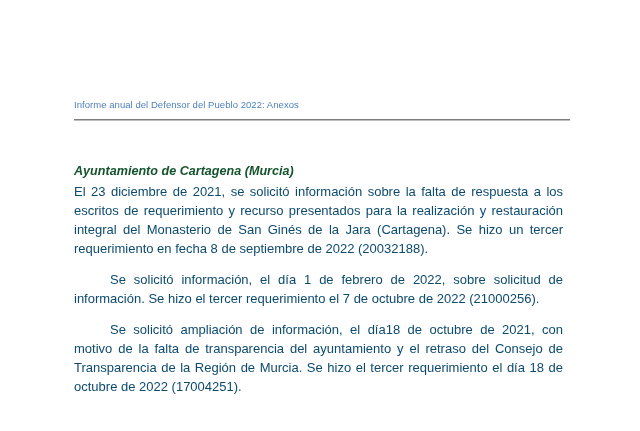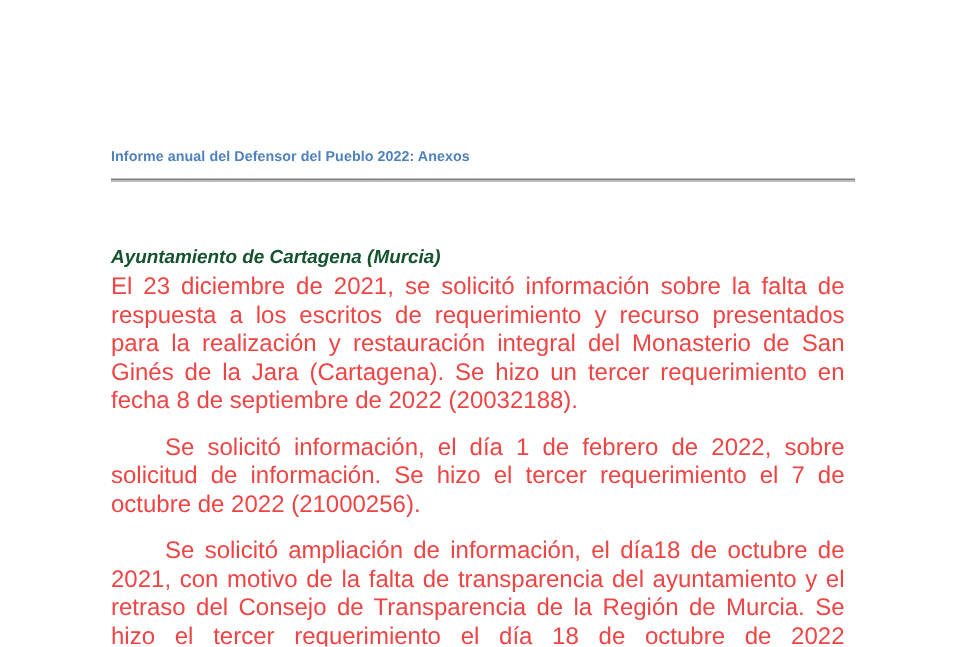--- a/index.html
+++ b/index.html
@@ -13,21 +13,20 @@
       position: relative;
       overflow: hidden;
       font-family: "Liberation Sans", sans-serif;
       color: #1a1a1a;
     }
     .page-header {
       position: absolute;
       left: 74px;
       top: 99px;
       width: 500px;
-      font-weight: bold;
     }
     .header-text {
       font-size: 9.5px;
       color: #4f81bd;
       line-height: 12px;
       letter-spacing: 0.05px;
     }
     .header-rule {
       position: absolute;
       left: 0;
@@ -45,25 +44,25 @@
     }
     .section-title {
       font-size: 12.6px;
       font-weight: bold;
       font-style: italic;
       line-height: 17px;
       margin: 0 0 2px 0;
       color: #14532d;
     }
     .para {
-      font-size: 16px;
+      font-size: 13px;
       line-height: 19px;
       text-align: justify;
       margin: 0 0 7px 0;
-      color: #ef4444;
+      color: #0c4a6e;
     }
     .para.indent {
       text-indent: 36px;
       margin-top: 12px;
     }
     .para.first {
       margin-bottom: 10px;
     }
   </style>
 </head>

